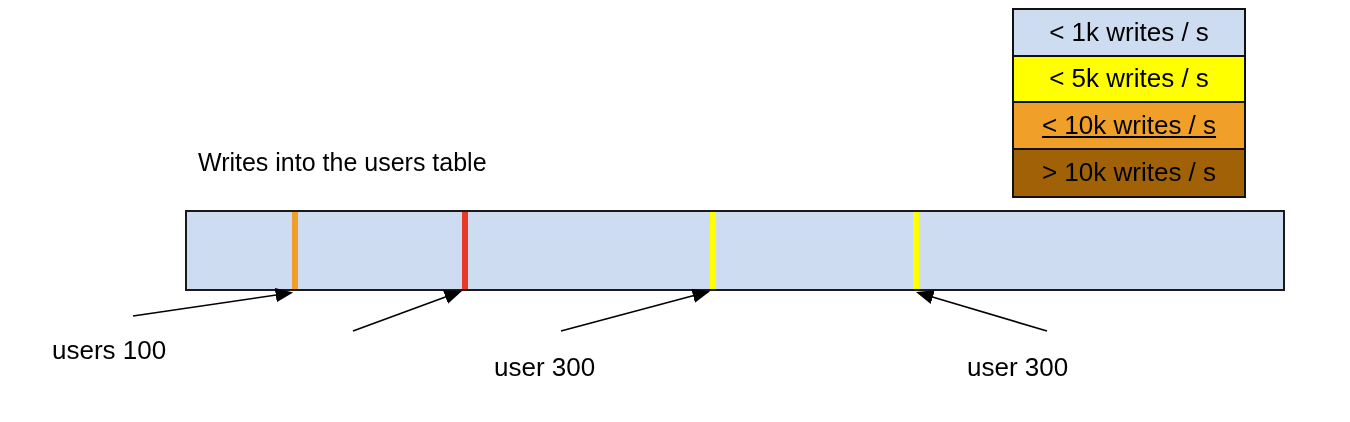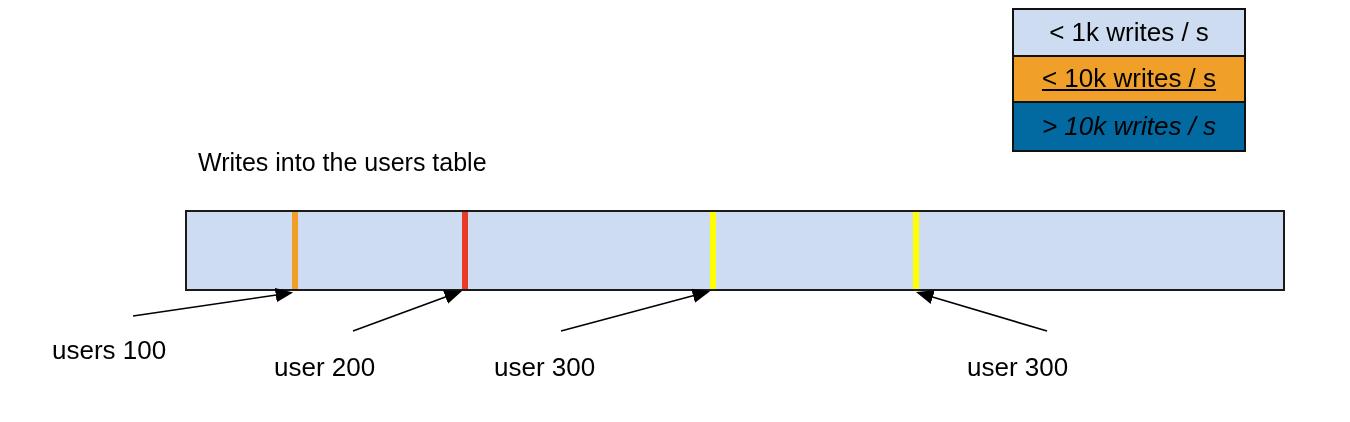--- a/index.html
+++ b/index.html
@@ -87,24 +87,27 @@
 </style>
 </head>
 <body>
 
 <div class="canvas">
 
   <div class="legend">
     <div class="legend-row" style="background-color: rgb(205, 220, 240);">
       <span>&lt; 1k writes / s</span>
     </div>
+    <div class="legend-row" style="background-color: rgb(255, 255, 0);">
+      <span>&lt; 5k writes / s</span>
+    </div>
     <div class="legend-row" style="background-color: rgb(240, 160, 40); text-decoration: underline;">
       <span>&lt; 10k writes / s</span>
     </div>
-    <div class="legend-row" style="background-color: #0369a1; font-style: italic;">
+    <div class="legend-row" style="background-color: #a16207;">
       <span>&gt; 10k writes / s</span>
     </div>
   </div>
 
   <div class="chart-title">Writes into the users table</div>
 
   <div class="users-bar" style="background-color: rgb(205, 220, 240);">
     <div class="marker marker-user-100" style="background-color: rgb(240, 160, 40);"></div>
     <div class="marker marker-user-200" style="background-color: rgb(232, 58, 40);"></div>
     <div class="marker marker-user-300" style="background-color: rgb(255, 255, 0);"></div>
@@ -117,17 +120,16 @@
         <path d="M0,0 L11,4.5 L0,9 z" fill="#000000"></path>
       </marker>
     </defs>
     <line x1="133" y1="316" x2="290" y2="293" stroke="#000000" stroke-width="1.6" marker-end="url(#arrowhead)"></line>
     <line x1="353" y1="331" x2="459" y2="292" stroke="#000000" stroke-width="1.6" marker-end="url(#arrowhead)"></line>
     <line x1="561" y1="331" x2="707" y2="292" stroke="#000000" stroke-width="1.6" marker-end="url(#arrowhead)"></line>
     <line x1="1047" y1="331" x2="919" y2="293" stroke="#000000" stroke-width="1.6" marker-end="url(#arrowhead)"></line>
   </svg>
 
   <div class="user-label label-user-100">users 100</div>
-  <div class="user-label label-user-200">user 200</div>
   <div class="user-label label-user-300">user 300</div>
   <div class="user-label label-user-400">user 300</div>
 
 </div>
 
 </body></html>

